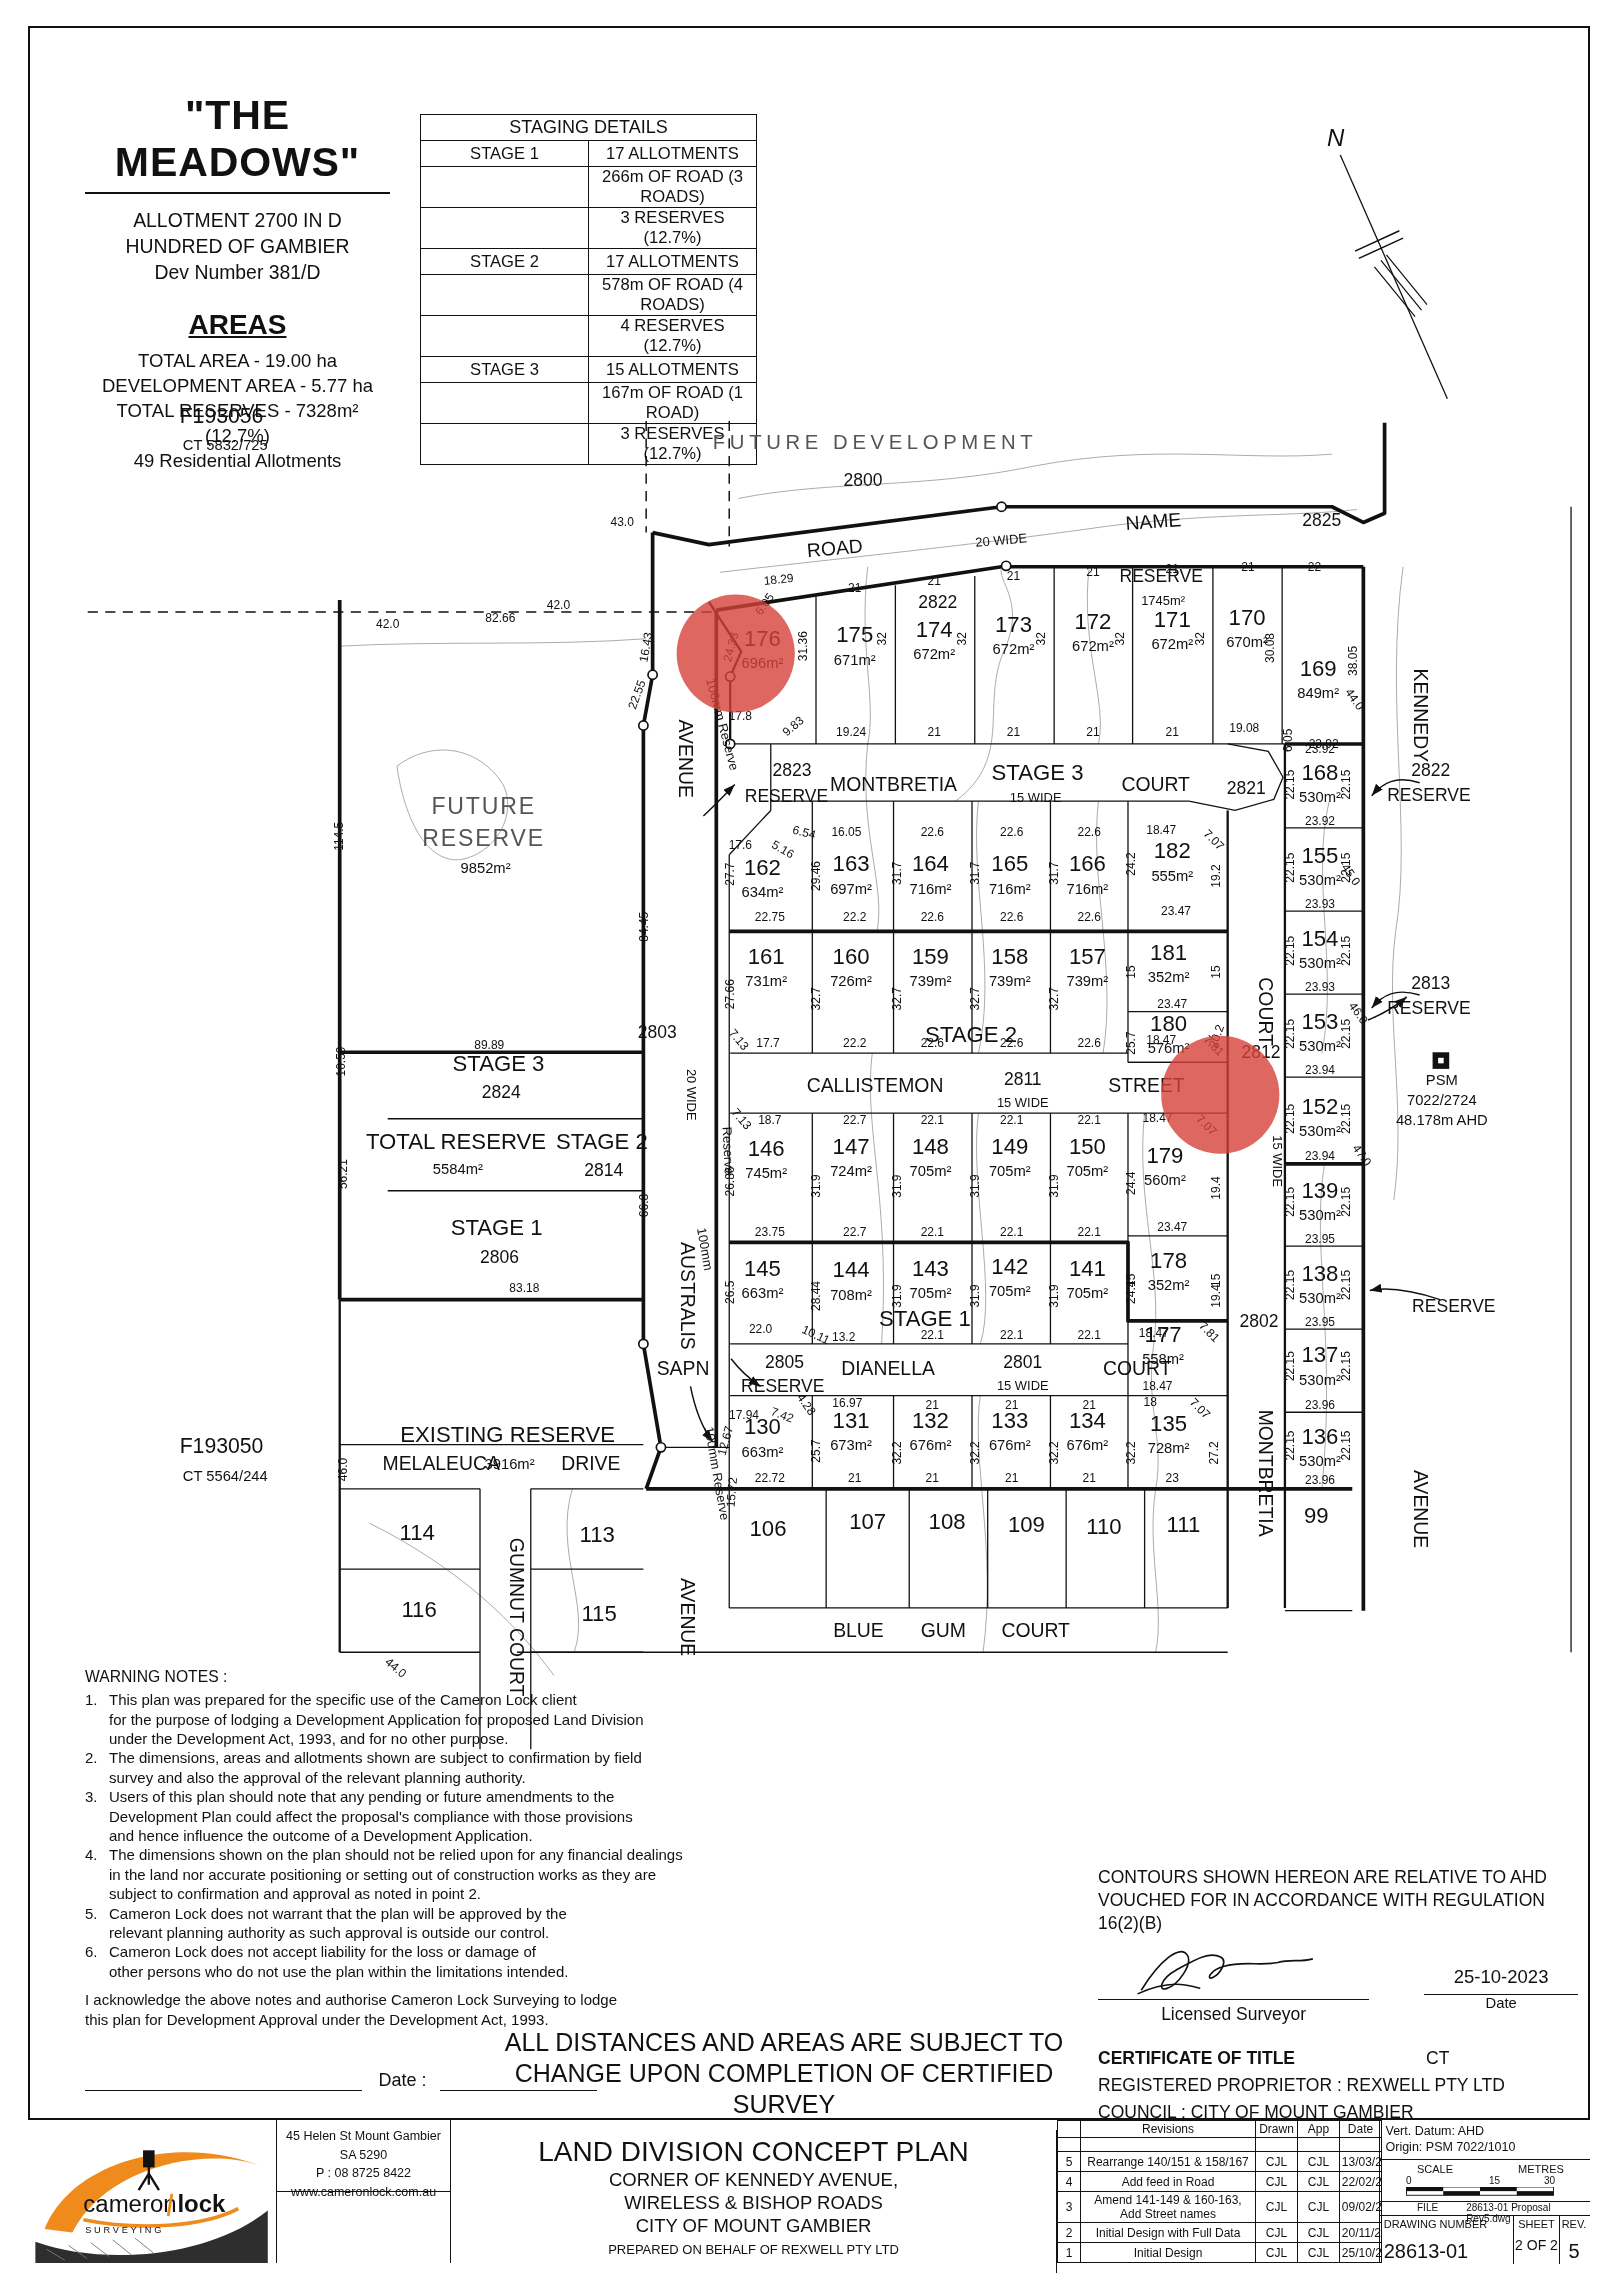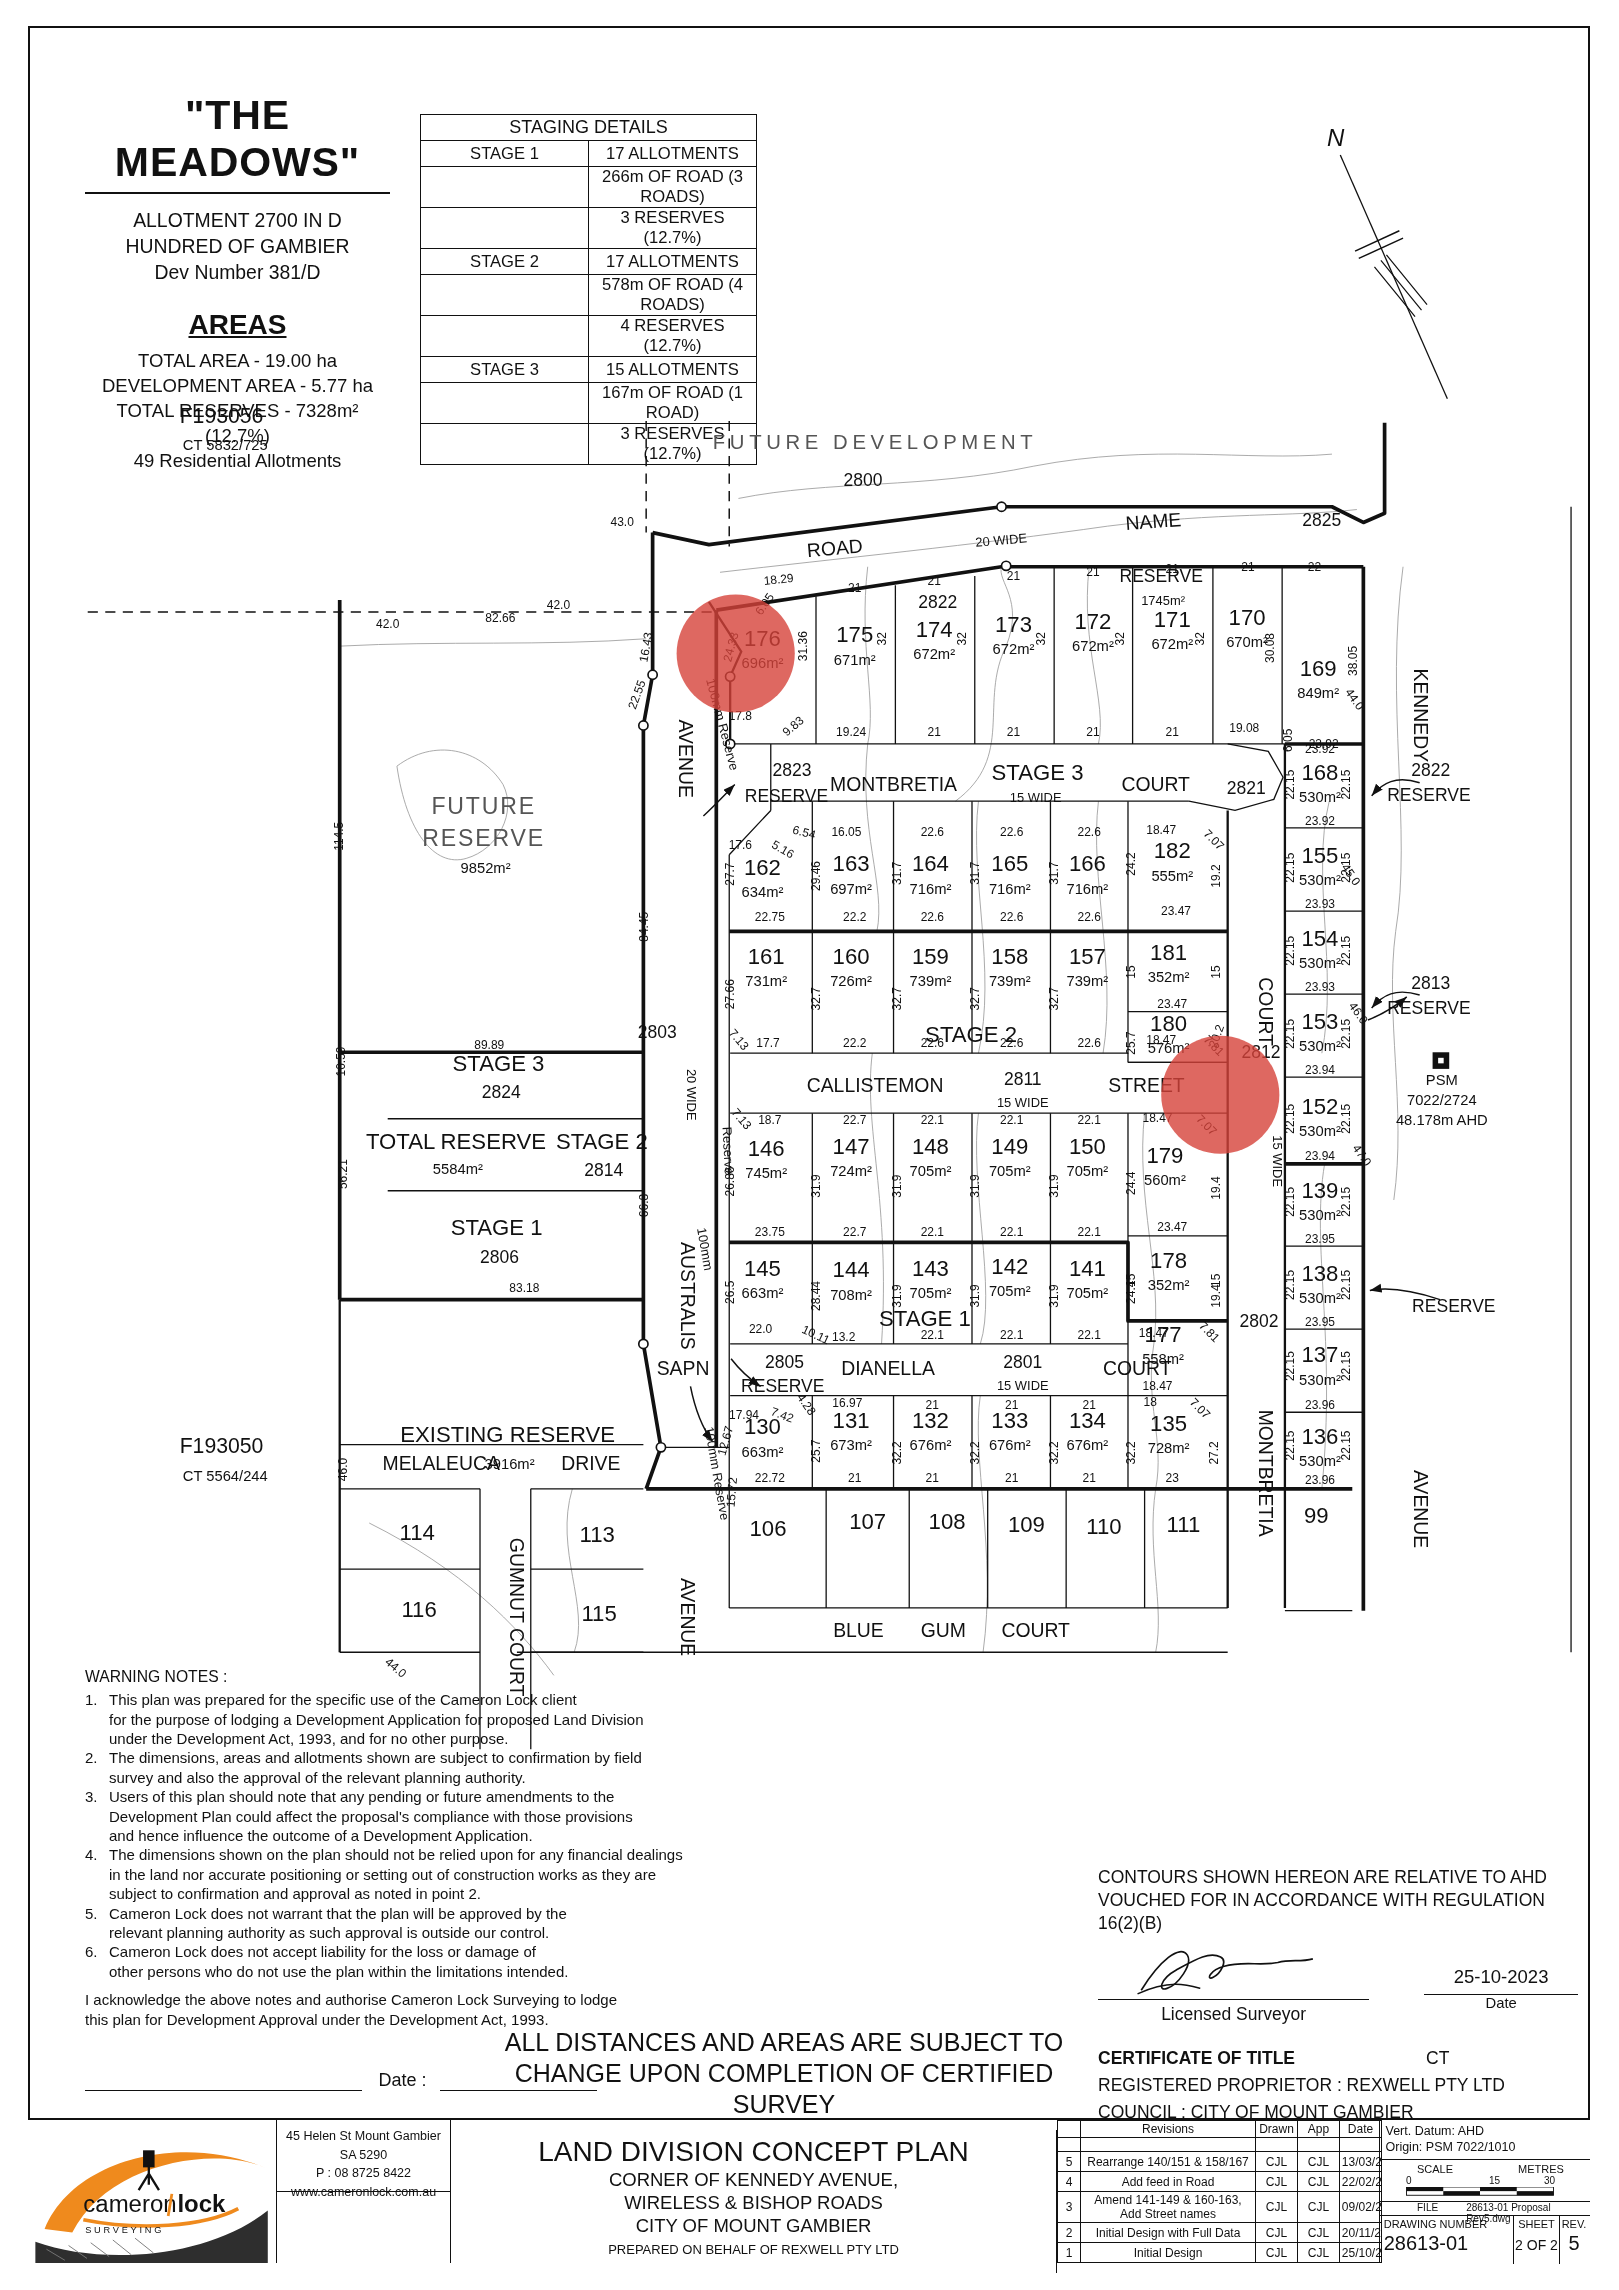--- a/index.html
+++ b/index.html
@@ -51,21 +51,21 @@
   table.rev td{border:1.4px solid #111;text-align:center;padding:0 1.8px;overflow:hidden;}
   .tb-right{width:210px;border-right:none;font-size:12.5px;}
   .tb-right .datum{height:40px;border-bottom:1.8px solid #111;padding:2.8px 5.5px;box-sizing:border-box;line-height:16.6px;}
   .tb-right .scale{height:42px;border-bottom:1.8px solid #111;position:relative;box-sizing:border-box;}
   .tb-right .file{height:14px;border-bottom:1.8px solid #111;font-size:10px;display:flex;box-sizing:border-box;}
   .tb-right .bottom{height:48px;display:flex;box-sizing:border-box;}
   .dn{width:134px;border-right:1.4px solid #111;box-sizing:border-box;padding:1.8px 3.7px;}
   .sh{width:46px;border-right:1.4px solid #111;box-sizing:border-box;text-align:center;padding-top:1.8px;}
   .rv{width:28px;text-align:center;padding-top:1.8px;}
   .cap10{font-size:11px;}
-  .big-num{font-size:20px;margin-top:2px;}
+  .big-num{font-size:20px;margin-top:10px;}
   svg text{font-family:"Liberation Sans",sans-serif;fill:#111;}
   svg .st{font-size:21px;}
   svg .num{font-size:19px;}
   svg .big{font-size:24px;}
   svg .sm{font-size:14px;}
   svg .sm2{font-size:16px;}
   svg .id{font-size:23px;}
   svg .dash{font-size:22px;letter-spacing:5px;fill:#555;}
   svg .dash2{font-size:25px;letter-spacing:2px;fill:#555;}
   svg .n{font-size:26px;font-style:italic;}

